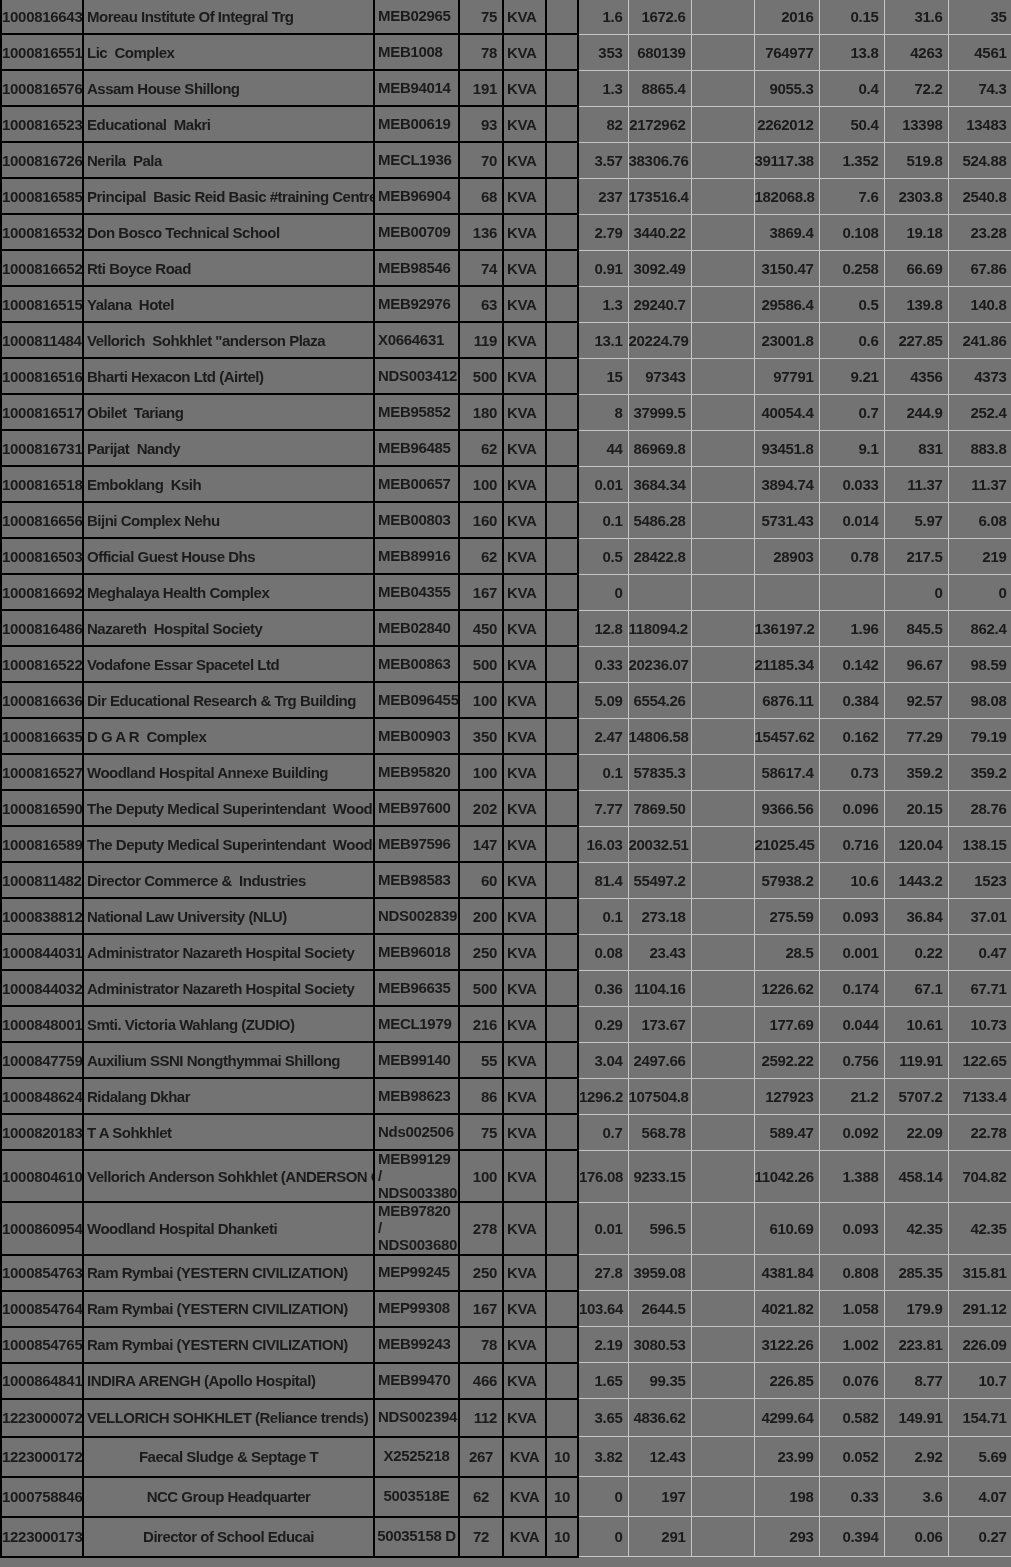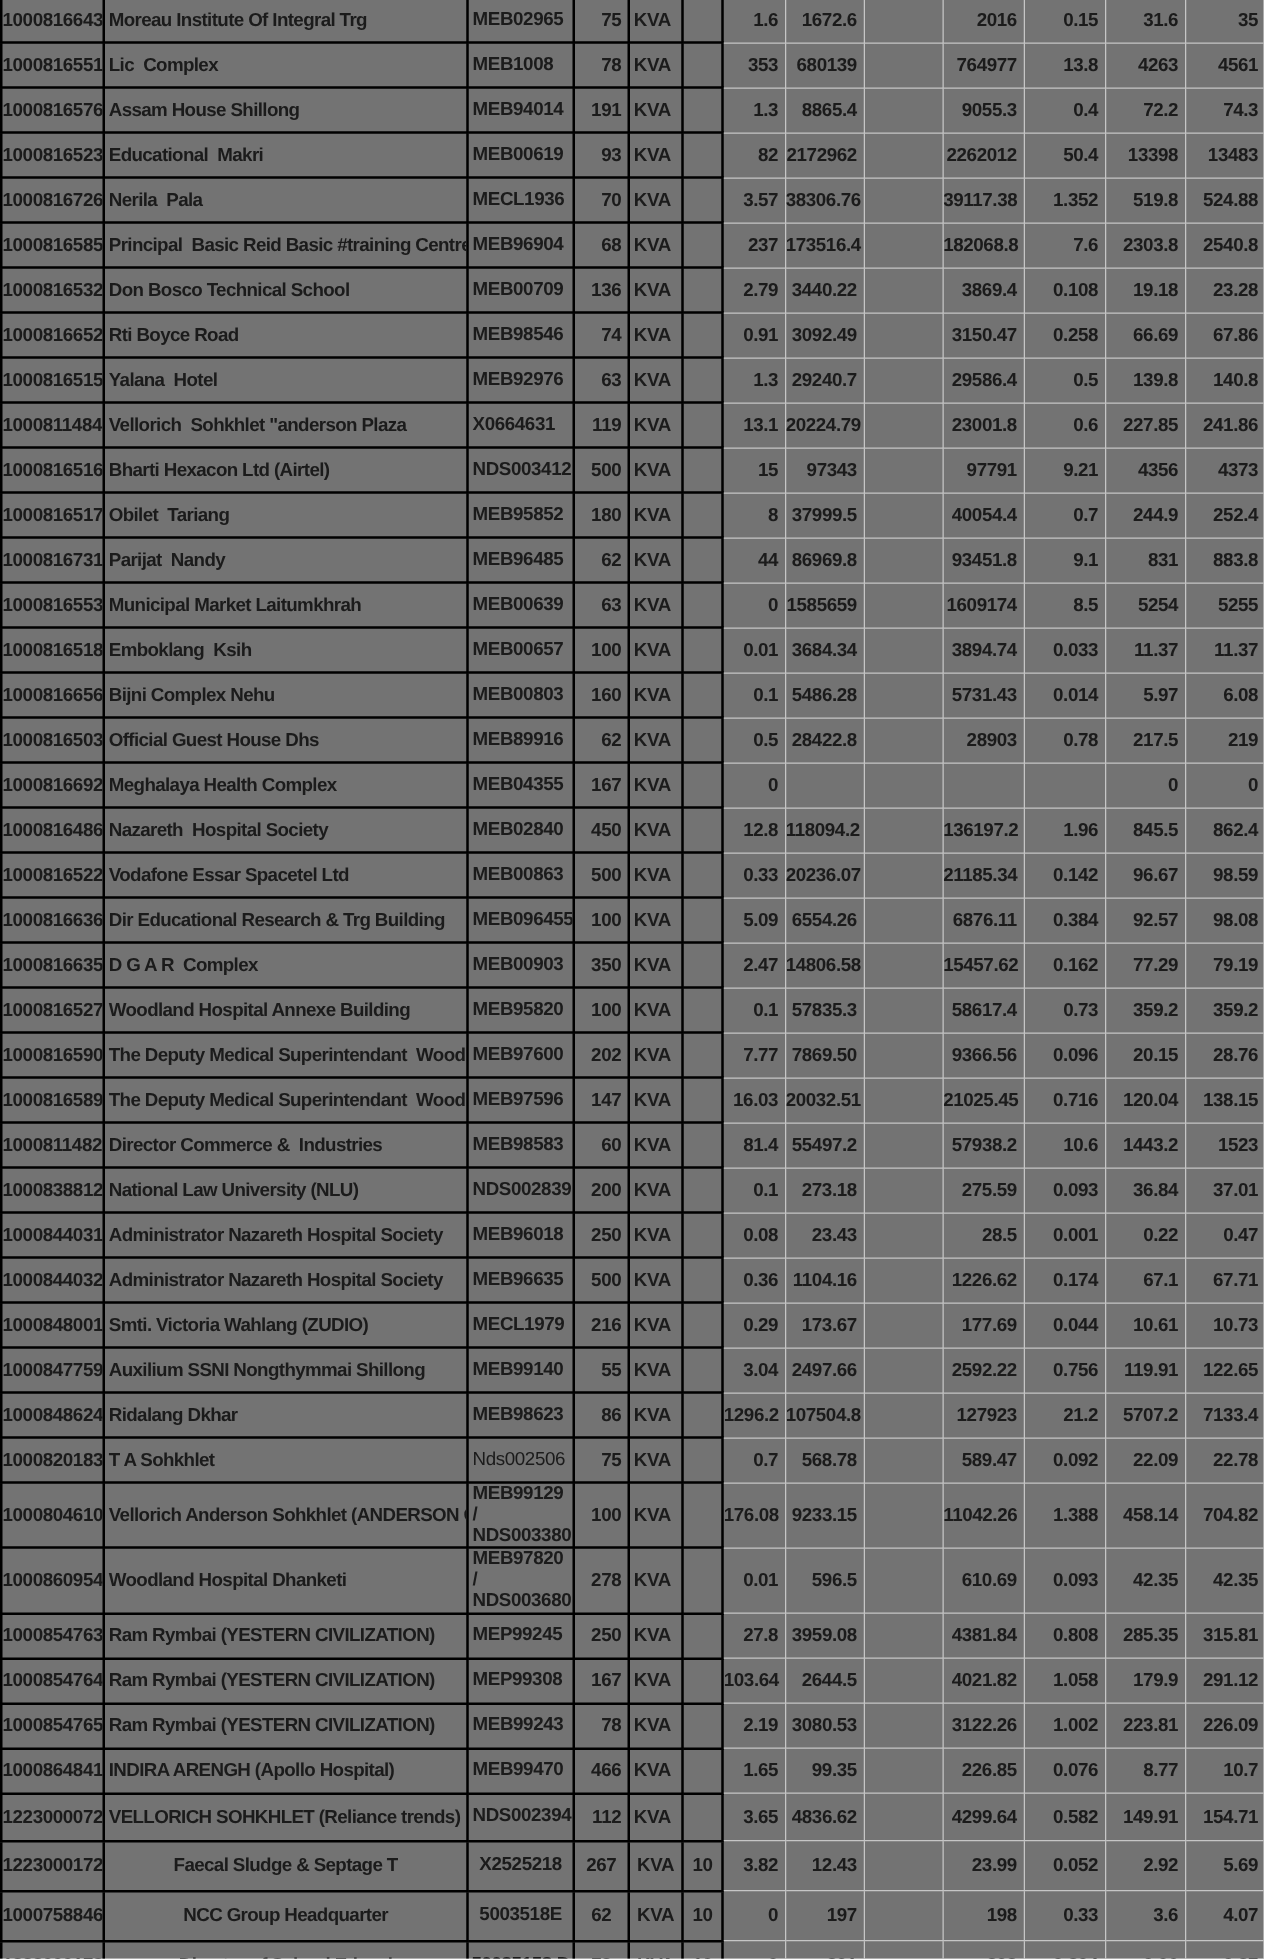--- a/index.html
+++ b/index.html
@@ -33,21 +33,21 @@
   }
   td.dark{border:2px solid #000000;}
   td.lite{border:1px solid #c6c6c6;}
   td.c-id{text-align:right;padding-right:3px;}
   td.c-name{text-align:left;padding-left:3px;white-space:pre;letter-spacing:-0.5px;}
   td.c-meter{text-align:left;padding-left:3px;line-height:1.12;}
   td.c-cap{text-align:right;padding-right:5px;}
   td.c-unit{text-align:left;padding-left:3px;}
   td.c-mult{text-align:center;border-radius:16px;}
   td.c-num{text-align:right;padding-right:5px;}
-  td.light{font-weight:400;margin-top:48px;}
+  td.light{font-weight:700;margin-top:48px;}
   tr.footer td.c-id,
   tr.footer td.c-name,
   tr.footer td.c-meter,
   tr.footer td.c-cap,
   tr.footer td.c-unit{text-align:center;padding-left:0;padding-right:0;}
 </style>
 </head>
 <body>
 
 <div class="viewport">
@@ -257,35 +257,20 @@
           <td class="dark c-mult"></td>
           <td class="lite c-num">44</td>
           <td class="lite c-num">86969.8</td>
           <td class="lite c-num"></td>
           <td class="lite c-num">93451.8</td>
           <td class="lite c-num">9.1</td>
           <td class="lite c-num">831</td>
           <td class="lite c-num">883.8</td>
         </tr>
         <tr class="row">
-          <td class="dark c-id">1000816553</td>
-          <td class="dark c-name">Municipal Market Laitumkhrah</td>
-          <td class="dark c-meter">MEB00639</td>
-          <td class="dark c-cap">63</td>
-          <td class="dark c-unit">KVA</td>
-          <td class="dark c-mult"></td>
-          <td class="lite c-num">0</td>
-          <td class="lite c-num">1585659</td>
-          <td class="lite c-num"></td>
-          <td class="lite c-num">1609174</td>
-          <td class="lite c-num">8.5</td>
-          <td class="lite c-num">5254</td>
-          <td class="lite c-num">5255</td>
-        </tr>
-        <tr class="row">
           <td class="dark c-id">1000816518</td>
           <td class="dark c-name">Emboklang  Ksih</td>
           <td class="dark c-meter">MEB00657</td>
           <td class="dark c-cap">100</td>
           <td class="dark c-unit">KVA</td>
           <td class="dark c-mult"></td>
           <td class="lite c-num">0.01</td>
           <td class="lite c-num">3684.34</td>
           <td class="lite c-num"></td>
           <td class="lite c-num">3894.74</td>

